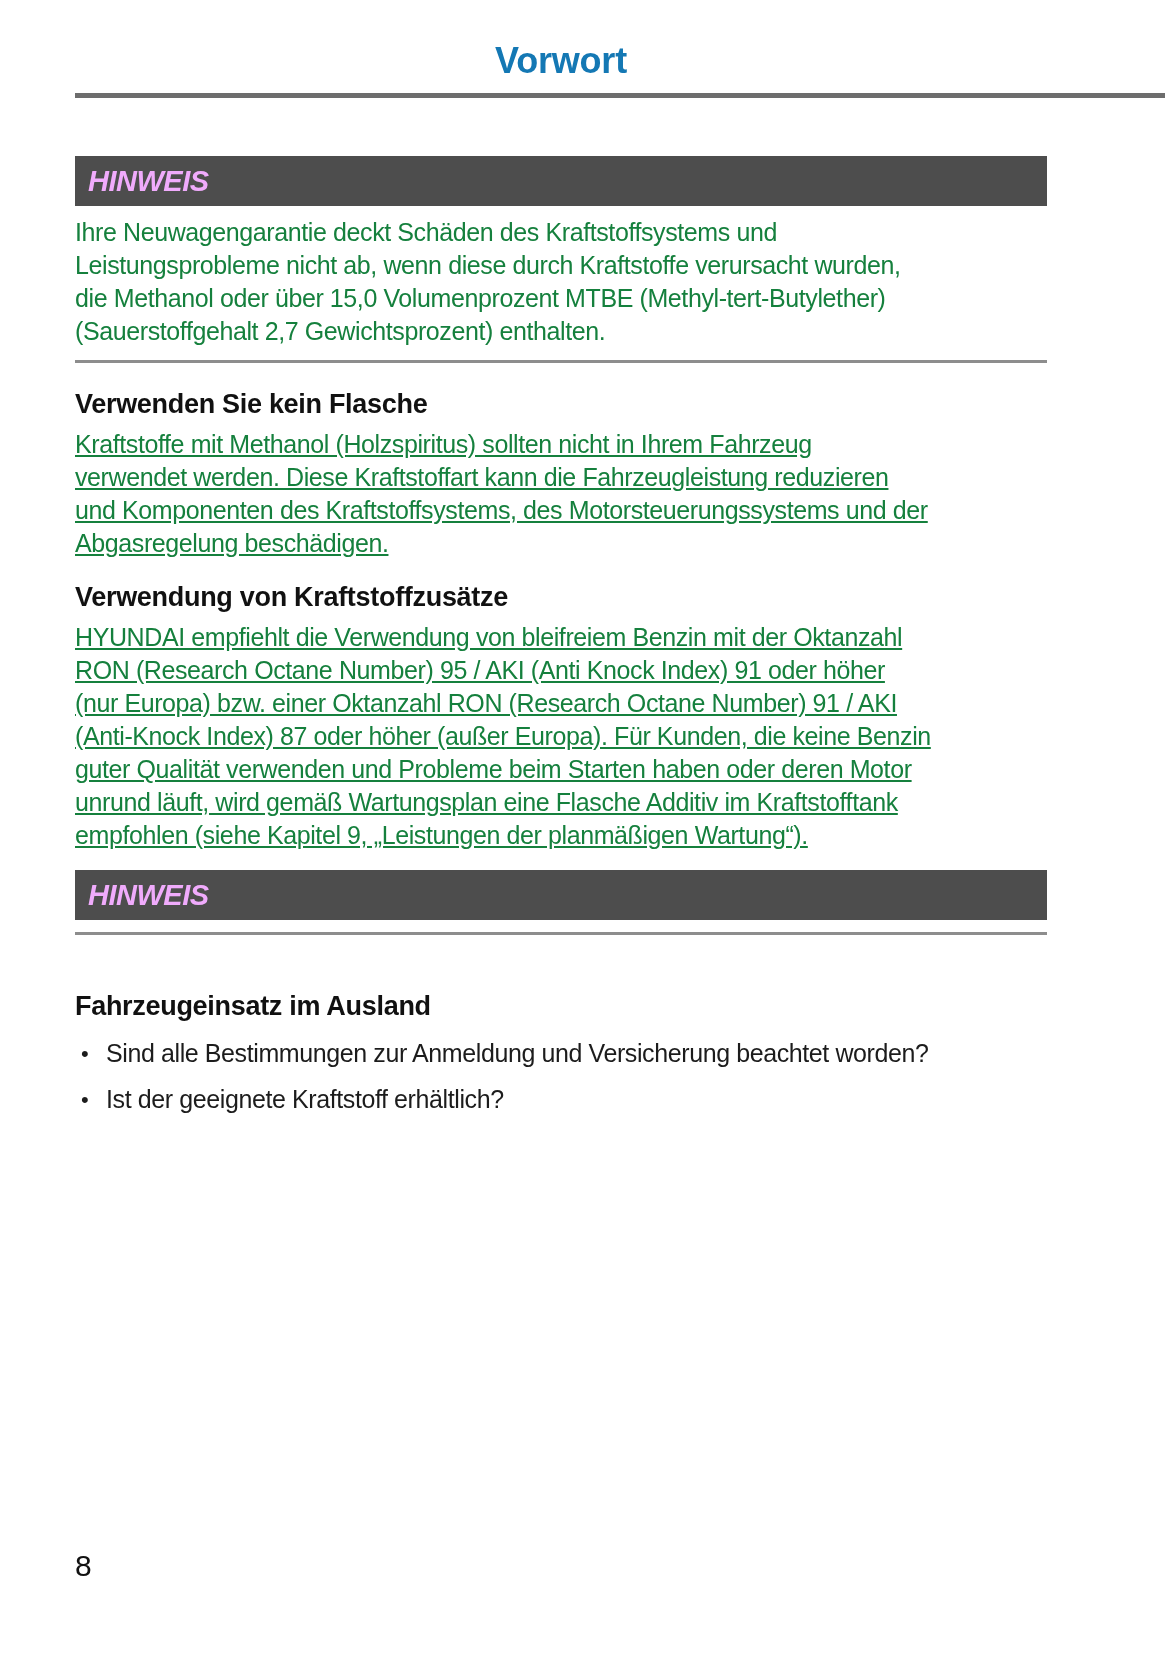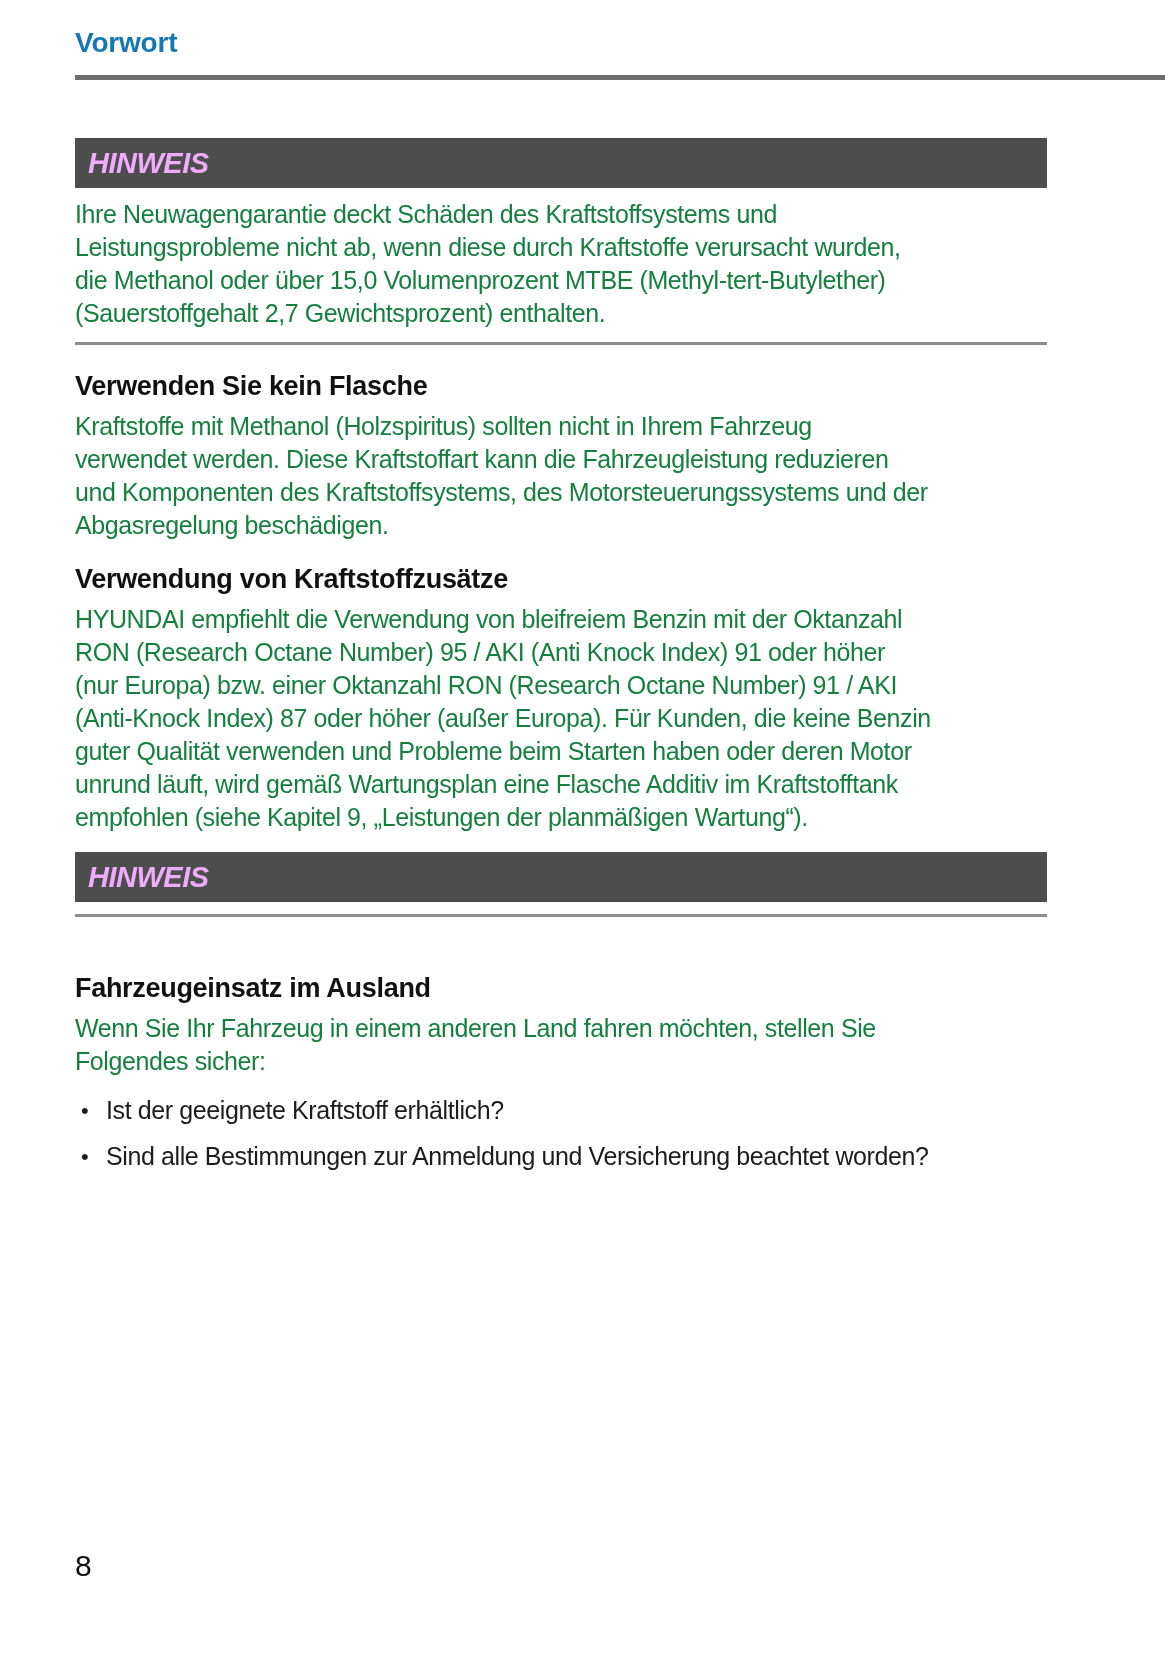--- a/index.html
+++ b/index.html
@@ -9,26 +9,27 @@
     width: 1165px;
     height: 1653px;
     background: #ffffff;
     font-family: "Liberation Sans", sans-serif;
     color: #1c1c1c;
     overflow: hidden;
   }
   .content { padding: 0 118px 0 75px; }
 
   .chapter-title {
-    padding-top: 27px;
-    font-size: 28px;
+    padding-top: 45px;
+    font-size: 36px;
     line-height: 32px;
     font-weight: 600;
     letter-spacing: -0.2px;
     color: #1478b4;
+    text-align: center;
   }
   .header-rule {
     height: 5px;
     background: #6d6d6d;
     margin-top: 16px;
     margin-right: -118px; 
   }
 
   .note-banner {
     height: 50px;
@@ -61,21 +62,21 @@
   .section-heading {
     font-size: 27px;
     line-height: 30px;
     font-weight: 700;
     letter-spacing: -0.3px;
     color: #111111;
   }
   .section-methanol .section-heading   { margin-top: 26px; }
   .section-additives .section-heading  { margin-top: 22px; }
   .section-abroad .section-heading     { margin-top: 56px; }
-  .section .body-text { margin-top: 9px; }
+  .section .body-text { margin-top: 9px; text-decoration: underline; }
   .section .body-text + .body-text { margin-top: 12px; }
 
   .bullet-list {
     list-style: none;
     margin-top: 16px;
   }
   .bullet-item {
     position: relative;
     padding-left: 31px;
     font-size: 25px;
@@ -141,24 +142,22 @@
 empfohlen (siehe Kapitel 9, „Leistungen der planmäßigen Wartung“).</p>
     </section>
 
     <section class="note-block note-block-2">
       <div class="note-banner">HINWEIS</div>
       <div class="thin-rule"></div>
     </section>
 
     <section class="section section-abroad">
       <h2 class="section-heading">Fahrzeugeinsatz im Ausland</h2>
-      <p class="body-text">Wenn Sie Ihr Fahrzeug in einem anderen Land fahren möchten, stellen Sie
-Folgendes sicher:</p>
       <ul class="bullet-list">
+        <li class="bullet-item">Sind alle Bestimmungen zur Anmeldung und Versicherung beachtet worden?</li>
         <li class="bullet-item">Ist der geeignete Kraftstoff erhältlich?</li>
-        <li class="bullet-item">Sind alle Bestimmungen zur Anmeldung und Versicherung beachtet worden?</li>
       </ul>
     </section>
 
   </div>
 
   <div class="page-number">8</div>
 </div>
 
 </body></html>

